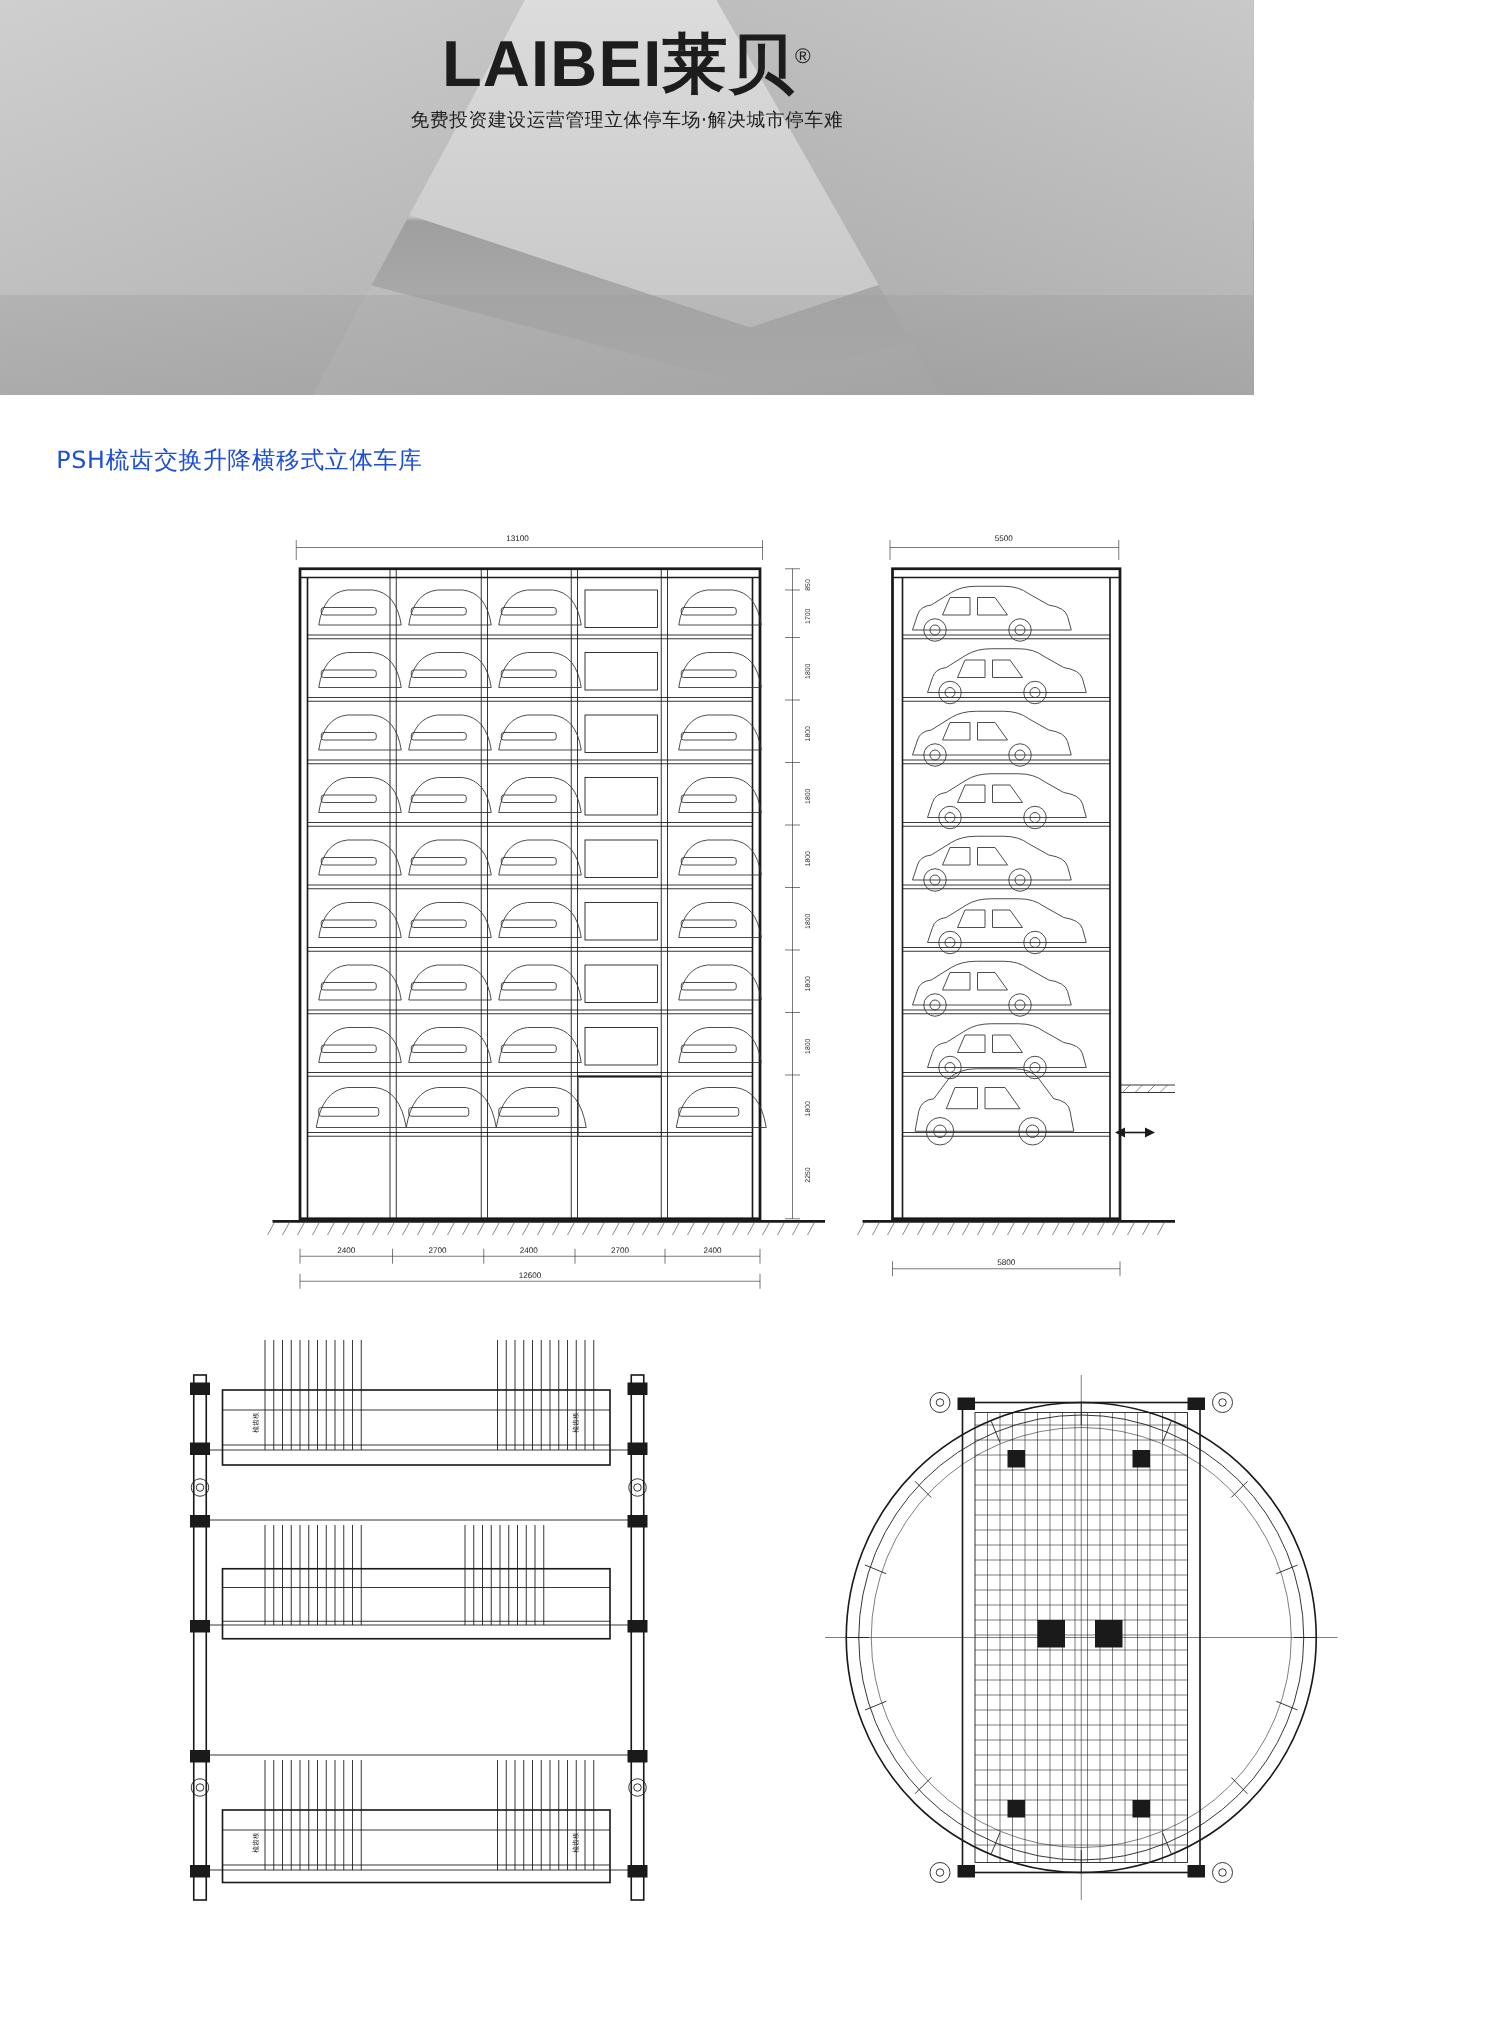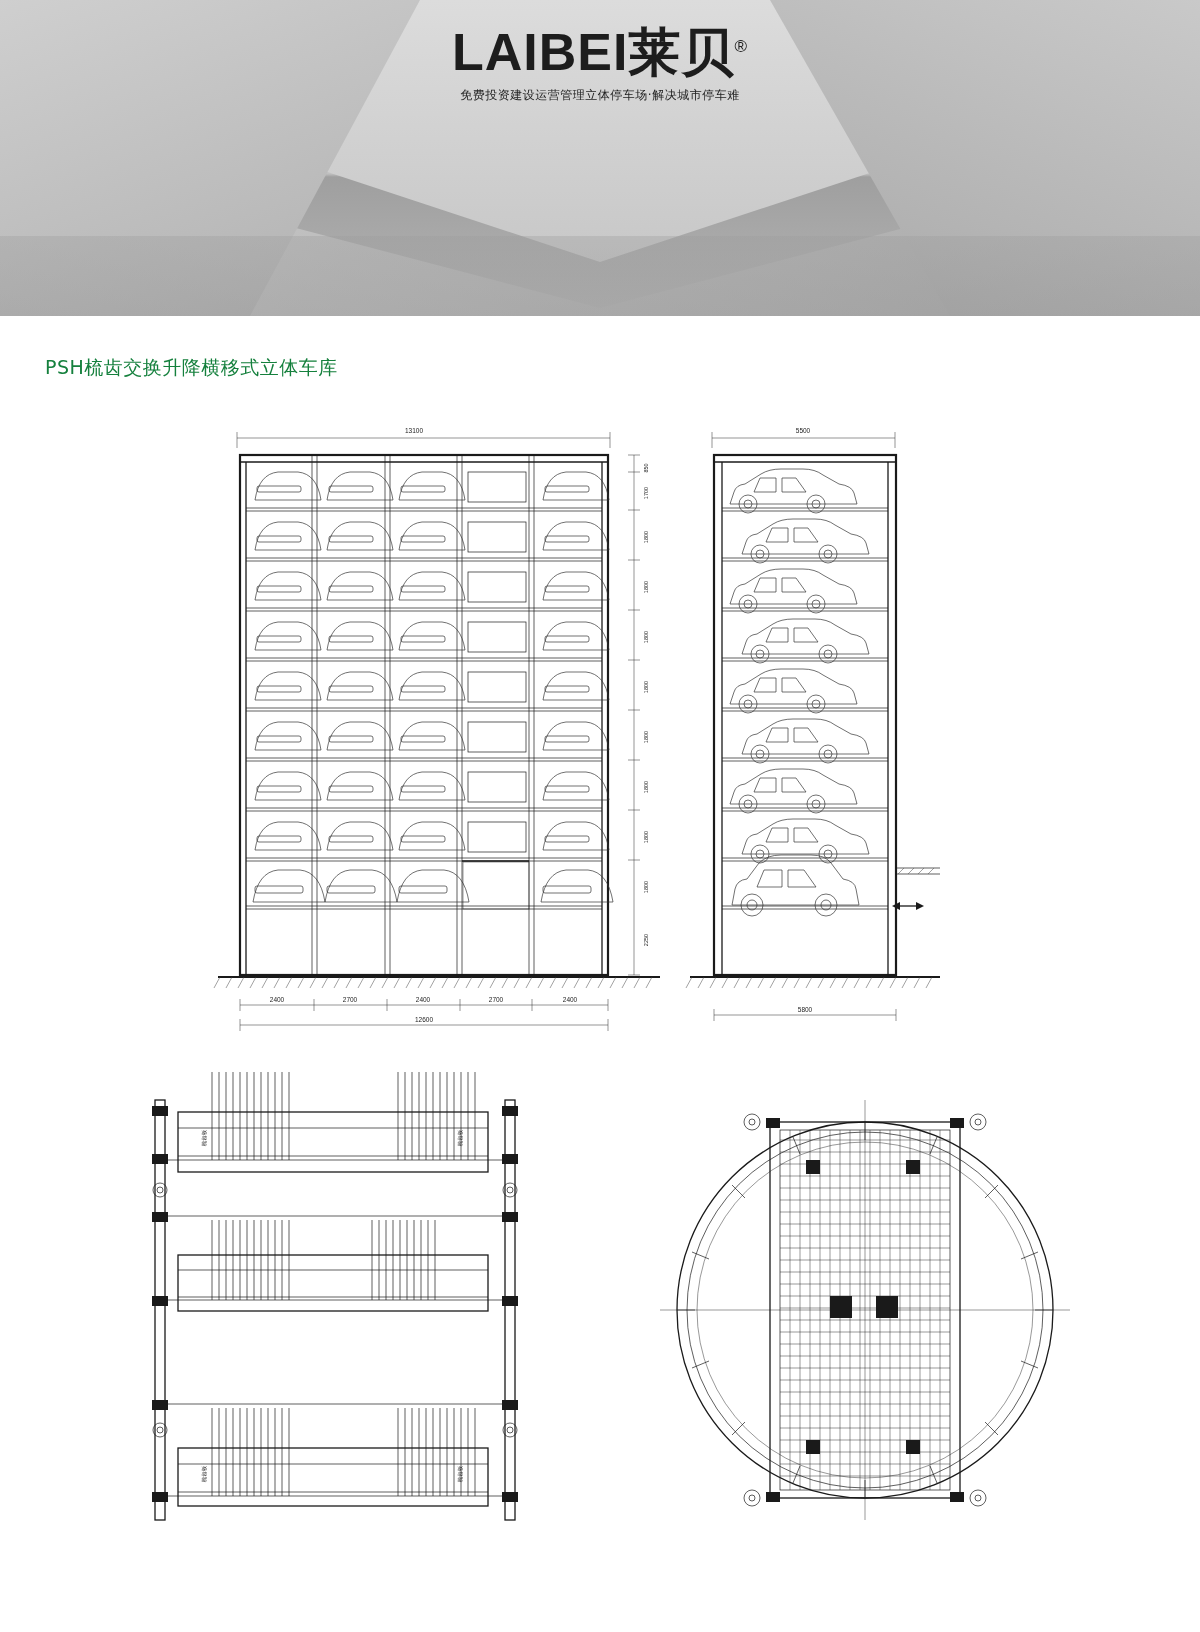--- a/index.html
+++ b/index.html
@@ -5,21 +5,21 @@
 <style>
   html,body{margin:0;padding:0;}
   body{
     width:1200px;height:1632px;background:#ffffff;
     font-family:"Liberation Sans","DejaVu Sans",sans-serif;
     overflow:hidden;position:relative;
   }
 
   
   .banner{
-    position:relative;width:1200px;height:316px;overflow:hidden;
+    position:relative;width:1003px;height:316px;overflow:hidden;
     background:#22c55e;
     text-decoration:underline;
   }
   .banner .bg{
     position:absolute;inset:0;
     background:
       linear-gradient(135deg,#d2d2d2 0%,#bdbdbd 40%,#a9a9a9 100%);
   }
   
   .facet{position:absolute;}
@@ -35,32 +35,32 @@
   .logo-wrap{
     position:absolute;left:0;right:0;top:26px;text-align:center;color:#1d1d1d;
   }
   .logo-main{
     font-size:52px;font-weight:bold;letter-spacing:1px;line-height:1;
     font-family:"Liberation Sans","DejaVu Sans",sans-serif;
   }
   .logo-main .cn{font-family:"DejaVu Sans",sans-serif;}
   .reg{font-size:17px;vertical-align:super;font-weight:normal;}
   .logo-sub{
-    margin-top:9px;font-size:12px;letter-spacing:.5px;color:#1f1f1f;
+    margin-top:9px;font-size:15px;letter-spacing:.5px;color:#1f1f1f;
     font-family:"DejaVu Sans",sans-serif;
   }
   .logo-title{
     margin-top:11px;font-size:50px;font-weight:bold;letter-spacing:9px;
     color:#161616;font-family:"DejaVu Sans",sans-serif;
     text-shadow:0 1px 0 #fff;
   }
 
   
   .page-title{
-    position:absolute;left:45px;top:355px;font-size:19px;color:#15803d;
+    position:absolute;left:45px;top:355px;font-size:19px;color:#1d4ed8;
     font-family:"DejaVu Sans",sans-serif;letter-spacing:.5px;
   }
 
   
   .sheet{position:absolute;left:0;top:400px;width:1200px;height:1220px;}
   svg{display:block;}
   .ln{stroke:#1a1a1a;fill:none;}
   .thin{stroke-width:.7;}
   .vthin{stroke-width:.45;}
   .med{stroke-width:1.3;}

